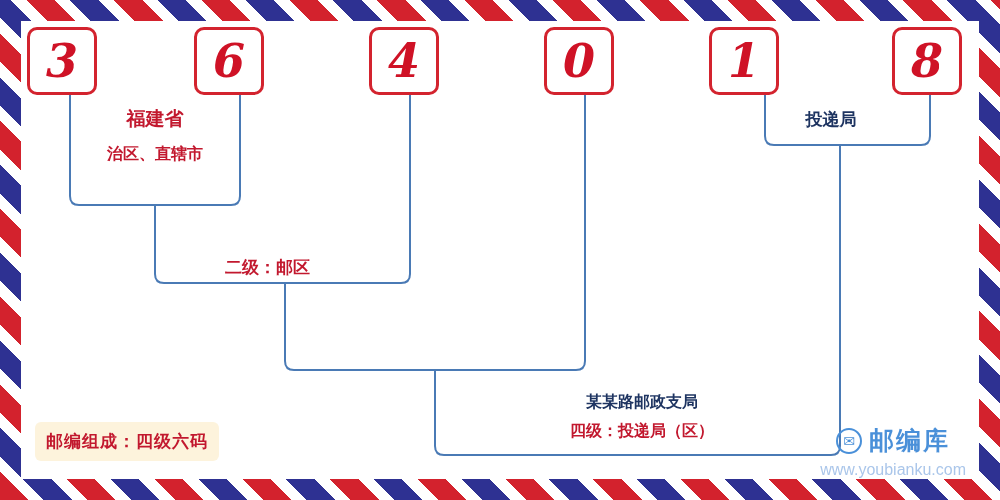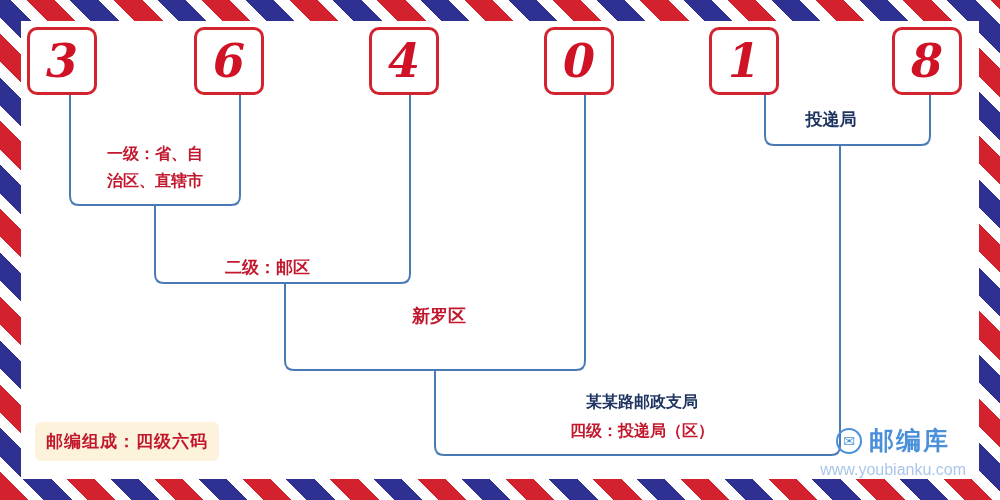--- a/index.html
+++ b/index.html
@@ -141,30 +141,29 @@
   <div class="digit-box" style="left:544px">
     <span class="digit">0</span>
   </div>
   <div class="digit-box" style="left:709px">
     <span class="digit">1</span>
   </div>
   <div class="digit-box" style="left:892px">
     <span class="digit">8</span>
   </div>
 
+  <div class="label red lvl1-place">福建省</div>
   <div class="label red lvl1-desc">
-    <div>一级：省、自</div>
     <div>治区、直辖市</div>
   </div>
 
   <div class="label navy delivery">投递局</div>
 
   <div class="label red lvl2">二级：邮区</div>
 
-  <div class="label red lvl3-place">新罗区</div>
 
   <div class="label navy lvl4-place">某某路邮政支局</div>
   <div class="label red lvl4-desc">四级：投递局（区）</div>
 
   <div class="badge">邮编组成：四级六码</div>
 
   <div class="logo">
     <div class="logo-row">
       <div class="logo-icon">
         <span>✉</span>

